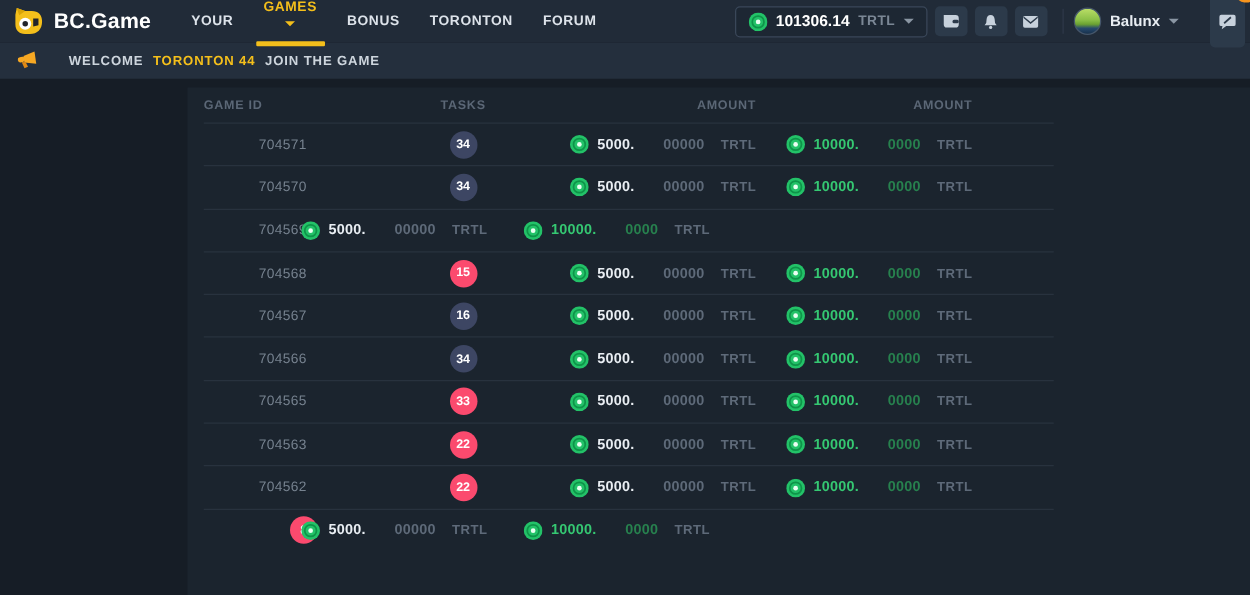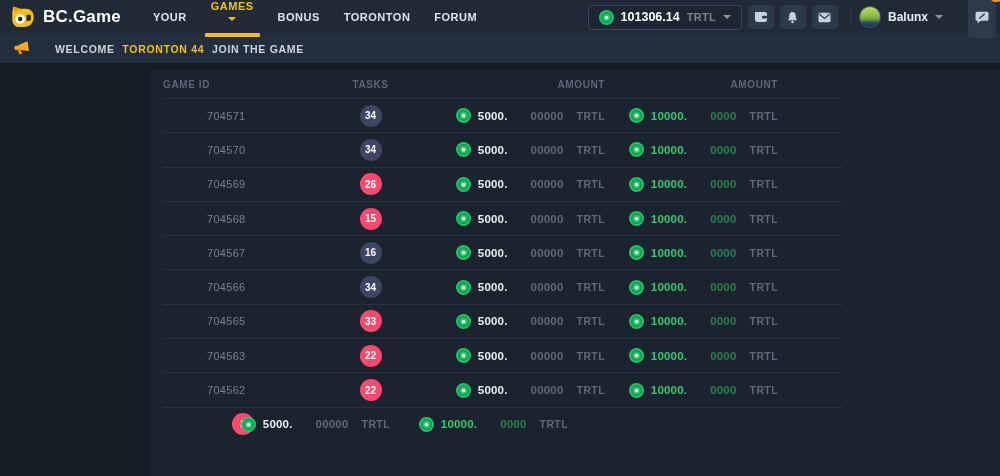--- a/index.html
+++ b/index.html
@@ -293,23 +293,20 @@
       </span>
       <span class="val"><i class="main-part">10000.</i><i class="dec-part">0000</i></span>
       <span class="cur">TRTL</span>
     </div>
   </div>
 
   <div class="trow">
     <div class="cell c-id">
       <span>704569</span>
     </div>
-    <div class="cell c-result">
-      <span class="badge" style="background: rgb(251, 74, 110);">26</span>
-    </div>
     <div class="cell c-amount">
       <span class="coin" style="display:flex;">
         <svg width="15" height="15" viewBox="0 0 16 16">
           <circle cx="8" cy="8" r="8" fill="#23c268"></circle>
           <circle cx="8" cy="8" r="5" fill="none" stroke="#0e9449" stroke-width="1.5"></circle>
           <circle cx="8" cy="8" r="2" fill="#eafff2"></circle>
         </svg>
       </span>
       <span class="val"><i class="main-part">5000.</i><i class="dec-part">00000</i></span>
       <span class="cur">TRTL</span>

